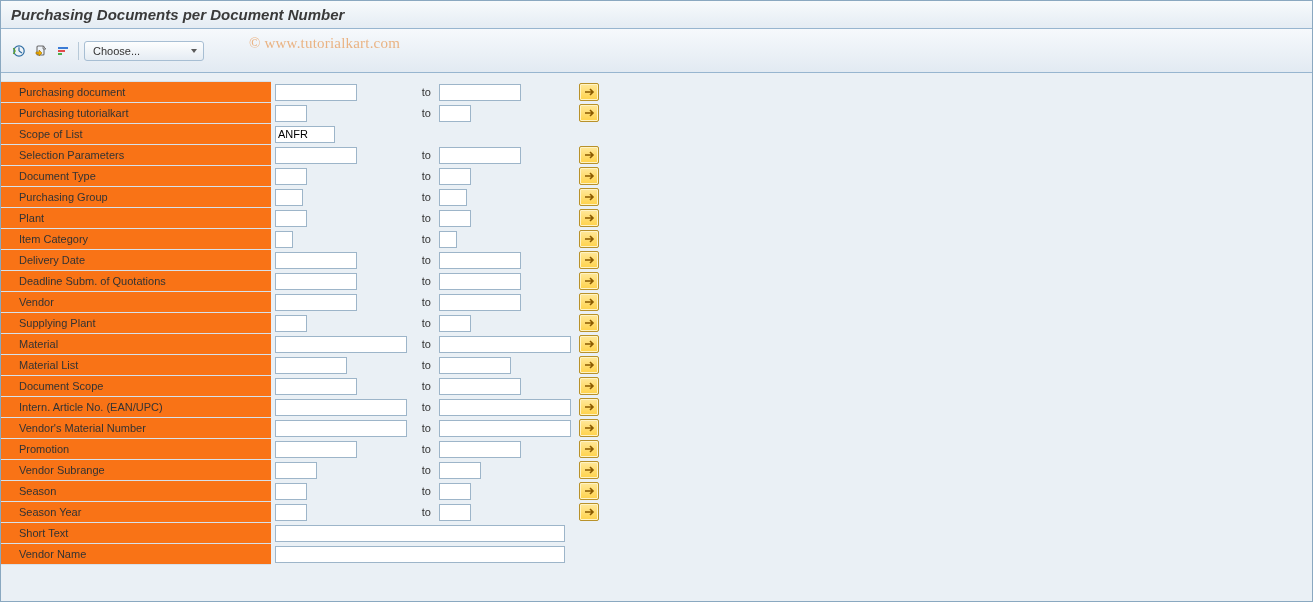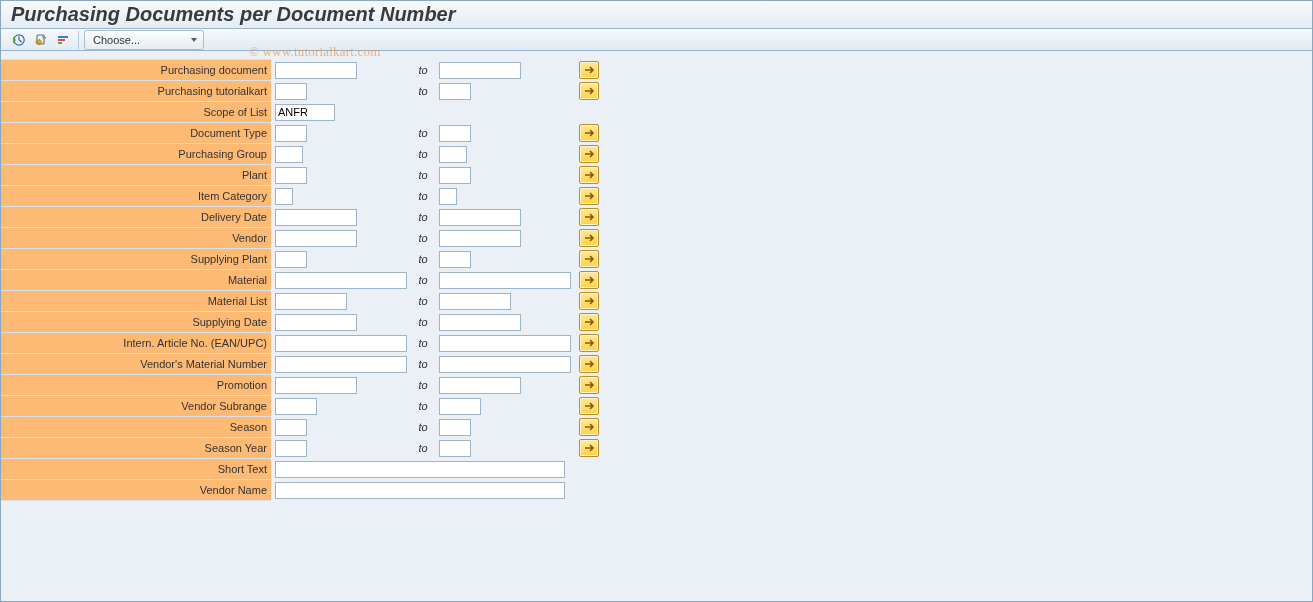--- a/index.html
+++ b/index.html
@@ -15,32 +15,32 @@
     border: 1px solid #8aa8c0;
     width: 1313px;
     height: 602px;
     background: #eaf0f5;
     position: relative;
   }
   .title-bar {
     background: linear-gradient(#f7fafc, #e4ecf3);
     border-bottom: 1px solid #97b5cf;
     padding: 4px 10px;
-    font-size: 20px;
+    font-size: 15px;
     font-weight: bold;
     font-style: italic;
     color: #3a3a3a;
     height: 28px;
     display: flex;
     align-items: center;
   }
   .toolbar {
     background: linear-gradient(#f6f9fc, #e2eaf2);
     border-bottom: 1px solid #97b5cf;
-    height: 22px;
+    height: 44px;
     display: flex;
     align-items: center;
     gap: 2px;
     padding: 0 8px;
     position: relative;
   }
   .tb-btn {
     width: 20px; height: 20px;
     display: flex; align-items: center; justify-content: center;
     border: 1px solid transparent;
@@ -64,22 +64,22 @@
   }
   .choose-btn .caret {
     position: absolute; right: 6px; top: 7px;
     width: 0; height: 0;
     border-left: 3px solid transparent;
     border-right: 3px solid transparent;
     border-top: 4px solid #5a5a5a;
   }
   .watermark {
     position: absolute;
-    left: 248px; top: 15px;
-    font-size: 13px;
+    left: 248px; top: 6px;
+    font-size: 15px;
     color: #e67e22;
     opacity: 0.55;
     font-family: Georgia, serif;
     letter-spacing: 0.2px;
     pointer-events: none;
     text-align: center;
   }
 
   .form-area {
     padding: 8px 0 0 0;
@@ -91,26 +91,25 @@
   table.selform td {
     padding: 1px 4px;
     vertical-align: middle;
     height: 21px;
   }
   td.lbl {
     width: 270px;
     padding-left: 18px !important;
     border-top: 1px solid #d6e1ea;
     border-bottom: 1px solid #d6e1ea;
-    background: #fdba74;
+    background: #f97316;
     white-space: nowrap;
-    text-align: right;
   }
   td.inp-from { width: 140px; }
-  td.to-lbl  { width: 24px; text-align: center; padding-left:0;font-style:italic; }
+  td.to-lbl  { width: 24px; text-align: right; padding-left:0; }
   td.inp-to  { width: 140px; }
   td.multi   { width: 32px; }
   td.rest    { }
 
   input.fld {
     border: 1px solid #9db5c9;
     background: #fff;
     height: 17px;
     padding: 0 2px;
     font-size: 11px;
@@ -208,20 +207,34 @@
 
       <tr>
         <td class="lbl"><span>Scope of List</span></td>
         <td class="inp-from"><input class="fld" style="width: 60px;" value="ANFR"></td>
         <td class="to-lbl"></td>
         <td class="inp-to"></td>
         <td class="multi"></td>
         <td class="rest"></td>
       </tr>
 
+      <tr>
+        <td class="lbl"><span>Selection Parameters</span></td>
+        <td class="inp-from"><input class="fld w-md" style=""></td>
+        <td class="to-lbl"><span>to</span></td>
+        <td class="inp-to"><input class="fld w-md" style=""></td>
+        <td class="multi">
+              <div class="multi-btn">
+                <svg width="12" height="10" viewBox="0 0 12 10">
+                  <path d="M2 5 L10 5 M7 2 L10 5 L7 8" fill="none" stroke="#8a5a00" stroke-width="1.6"></path>
+                </svg>
+              </div>
+            </td>
+        <td class="rest"></td>
+      </tr>
 
       <tr>
         <td class="lbl"><span>Document Type</span></td>
         <td class="inp-from"><input class="fld w-xs" style=""></td>
         <td class="to-lbl"><span>to</span></td>
         <td class="inp-to"><input class="fld w-xs" style=""></td>
         <td class="multi">
               <div class="multi-btn">
                 <svg width="12" height="10" viewBox="0 0 12 10">
                   <path d="M2 5 L10 5 M7 2 L10 5 L7 8" fill="none" stroke="#8a5a00" stroke-width="1.6"></path>
@@ -284,20 +297,34 @@
         <td class="multi">
               <div class="multi-btn">
                 <svg width="12" height="10" viewBox="0 0 12 10">
                   <path d="M2 5 L10 5 M7 2 L10 5 L7 8" fill="none" stroke="#8a5a00" stroke-width="1.6"></path>
                 </svg>
               </div>
             </td>
         <td class="rest"></td>
       </tr>
 
+      <tr>
+        <td class="lbl"><span>Deadline Subm. of Quotations</span></td>
+        <td class="inp-from"><input class="fld w-md" style=""></td>
+        <td class="to-lbl"><span>to</span></td>
+        <td class="inp-to"><input class="fld w-md" style=""></td>
+        <td class="multi">
+              <div class="multi-btn">
+                <svg width="12" height="10" viewBox="0 0 12 10">
+                  <path d="M2 5 L10 5 M7 2 L10 5 L7 8" fill="none" stroke="#8a5a00" stroke-width="1.6"></path>
+                </svg>
+              </div>
+            </td>
+        <td class="rest"></td>
+      </tr>
 
       <tr>
         <td class="lbl"><span>Vendor</span></td>
         <td class="inp-from"><input class="fld w-md" style=""></td>
         <td class="to-lbl"><span>to</span></td>
         <td class="inp-to"><input class="fld w-md" style=""></td>
         <td class="multi">
               <div class="multi-btn">
                 <svg width="12" height="10" viewBox="0 0 12 10">
                   <path d="M2 5 L10 5 M7 2 L10 5 L7 8" fill="none" stroke="#8a5a00" stroke-width="1.6"></path>
@@ -346,21 +373,21 @@
               <div class="multi-btn">
                 <svg width="12" height="10" viewBox="0 0 12 10">
                   <path d="M2 5 L10 5 M7 2 L10 5 L7 8" fill="none" stroke="#8a5a00" stroke-width="1.6"></path>
                 </svg>
               </div>
             </td>
         <td class="rest"></td>
       </tr>
 
       <tr>
-        <td class="lbl"><span>Supplying Date</span></td>
+        <td class="lbl"><span>Document Scope</span></td>
         <td class="inp-from"><input class="fld w-md" style=""></td>
         <td class="to-lbl"><span>to</span></td>
         <td class="inp-to"><input class="fld w-md" style=""></td>
         <td class="multi">
               <div class="multi-btn">
                 <svg width="12" height="10" viewBox="0 0 12 10">
                   <path d="M2 5 L10 5 M7 2 L10 5 L7 8" fill="none" stroke="#8a5a00" stroke-width="1.6"></path>
                 </svg>
               </div>
             </td>

